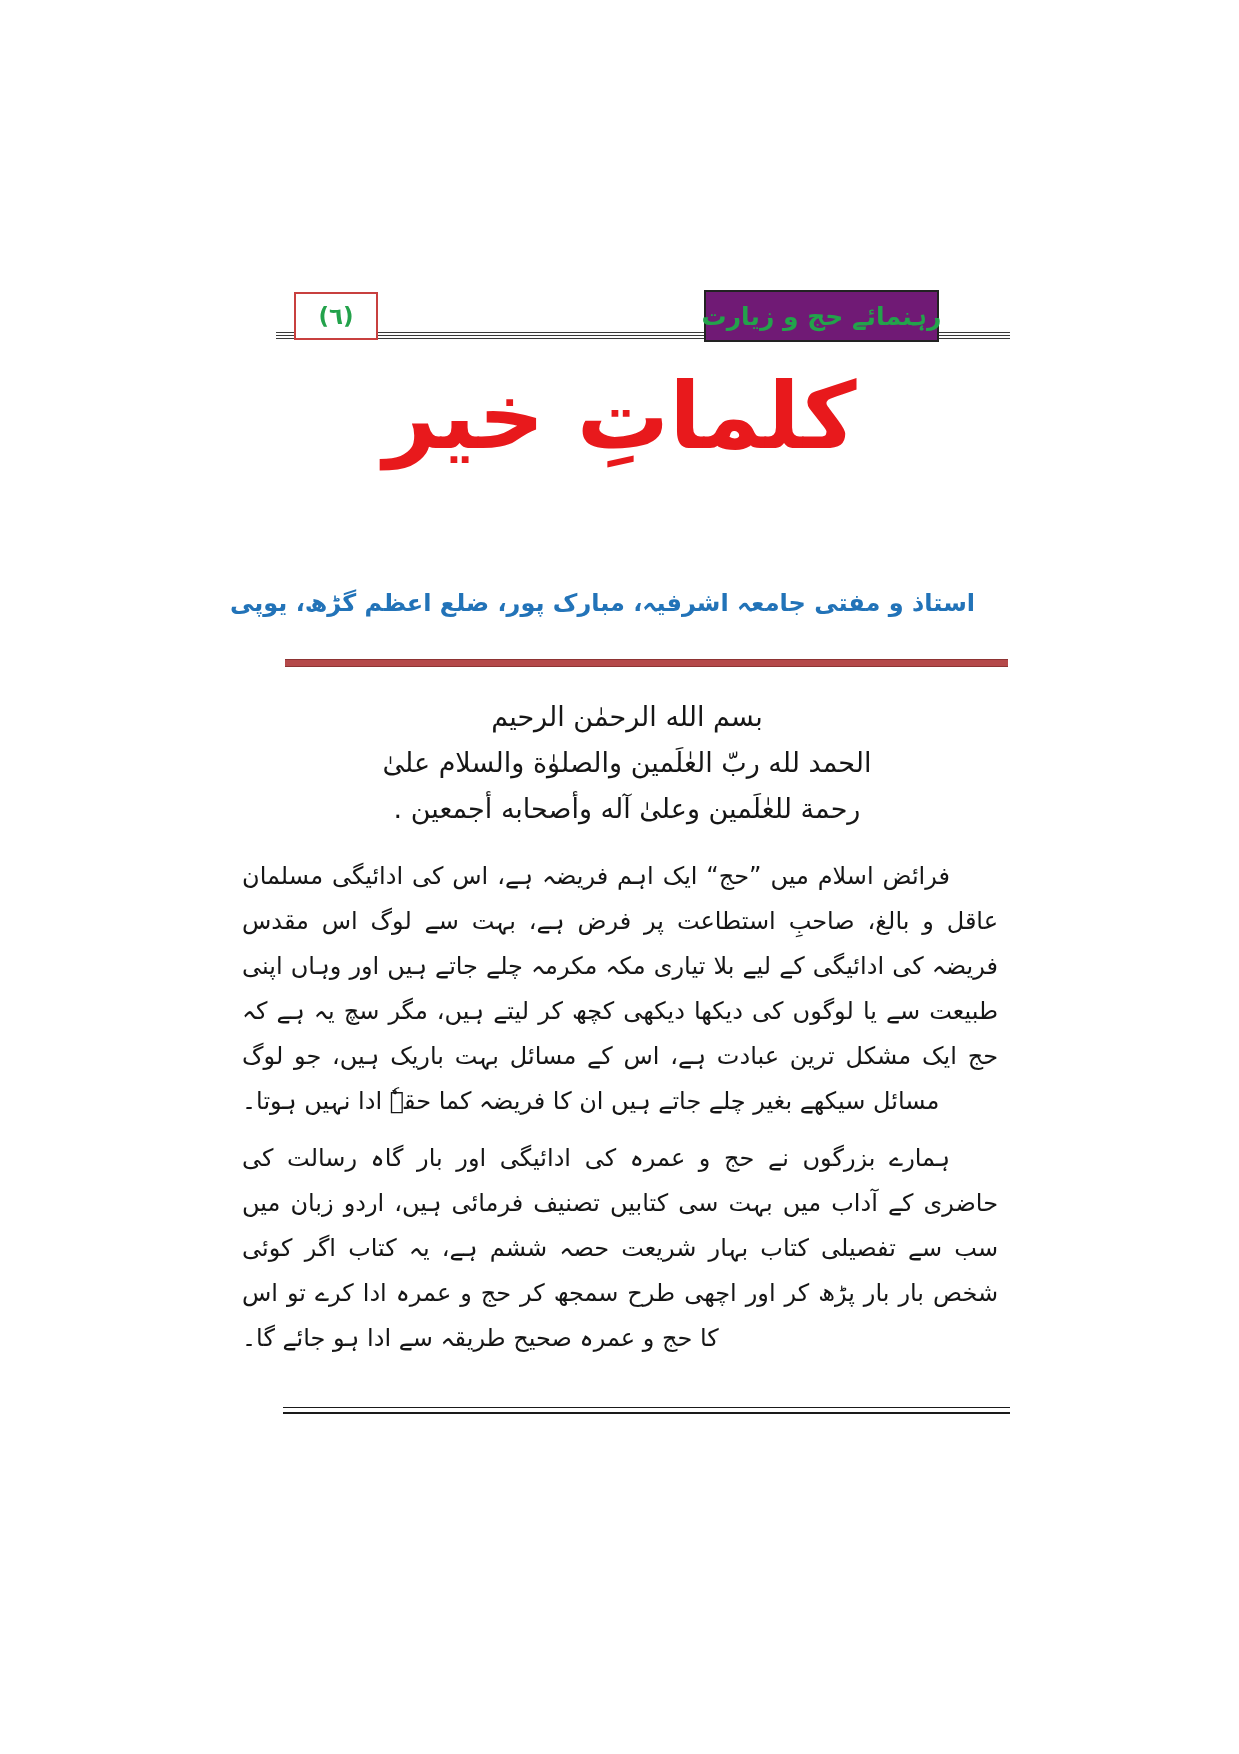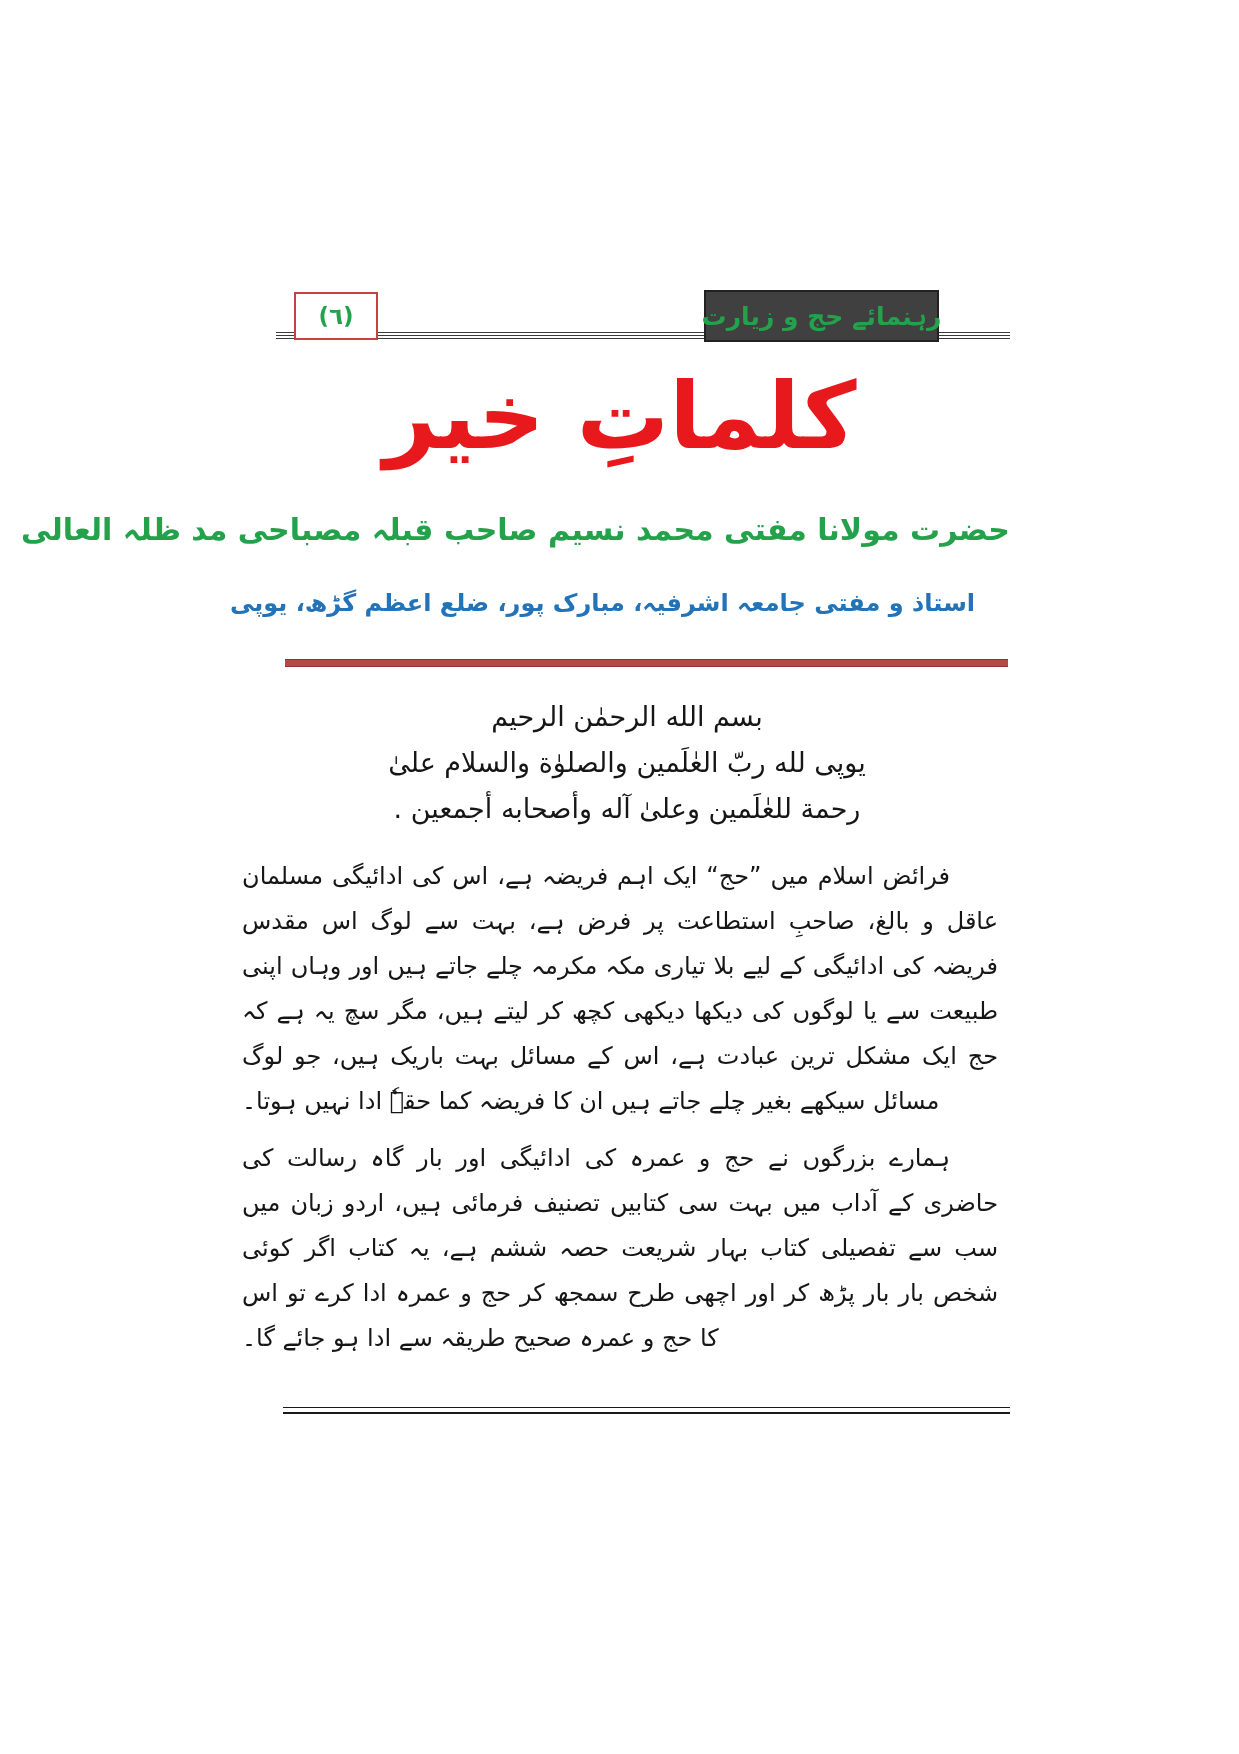--- a/index.html
+++ b/index.html
@@ -49,21 +49,21 @@
     font-size: 23px;
     font-weight: bold;
     direction: rtl;
   }
   .booktitle-box {
     position: absolute;
     left: 704px;
     top: 290px;
     width: 235px;
     height: 52px;
-    background: #404040;
+    background: #701a75;
     border: 2px solid #222222;
     box-sizing: border-box;
     display: flex;
     align-items: center;
     justify-content: center;
     z-index: 2;
   }
   .booktitle-box span {
     color: var(--green, #23a24b);
     font-size: 25px;
@@ -179,29 +179,28 @@
   <div class="pagenum-box">
     <span>(٦)</span>
   </div>
 
   <div class="booktitle-box">
     <span>رہنمائے حج و زیارت</span>
   </div>
 
   <h1 class="main-title">کلماتِ خیر</h1>
 
-  <div class="author-line">حضرت مولانا مفتی محمد نسیم صاحب قبلہ مصباحی مد ظلہ العالی</div>
 
   <div class="affil-line">استاذ و مفتی جامعہ اشرفیہ، مبارک پور، ضلع اعظم گڑھ، یوپی</div>
 
   <div class="red-rule"></div>
 
   <div class="invocation">
     <p>بسم الله الرحمٰن الرحيم</p>
-    <p>یوپی لله ربّ العٰلَمين والصلوٰة والسلام علىٰ</p>
+    <p>الحمد لله ربّ العٰلَمين والصلوٰة والسلام علىٰ</p>
     <p>رحمة للعٰلَمين وعلىٰ آله وأصحابه أجمعين .</p>
   </div>
 
   <div class="body-text">
     <p>فرائض اسلام میں ”حج“ ایک اہم فریضہ ہے، اس کی ادائیگی مسلمان عاقل و بالغ، صاحبِ استطاعت پر فرض ہے، بہت سے لوگ اس مقدس فریضہ کی ادائیگی کے لیے بلا تیاری مکہ مکرمہ چلے جاتے ہیں اور وہاں اپنی طبیعت سے یا لوگوں کی دیکھا دیکھی کچھ کر لیتے ہیں، مگر سچ یہ ہے کہ حج ایک مشکل ترین عبادت ہے، اس کے مسائل بہت باریک ہیں، جو لوگ مسائل سیکھے بغیر چلے جاتے ہیں ان کا فریضہ کما حقہٗ ادا نہیں ہوتا۔</p>
     <p>ہمارے بزرگوں نے حج و عمرہ کی ادائیگی اور بار گاہ رسالت کی حاضری کے آداب میں بہت سی کتابیں تصنیف فرمائی ہیں، اردو زبان میں سب سے تفصیلی کتاب بہار شریعت حصہ ششم ہے، یہ کتاب اگر کوئی شخص بار بار پڑھ کر اور اچھی طرح سمجھ کر حج و عمرہ ادا کرے تو اس کا حج و عمرہ صحیح طریقہ سے ادا ہو جائے گا۔</p>
   </div>
 
   <div class="bottom-rule"></div>
 

